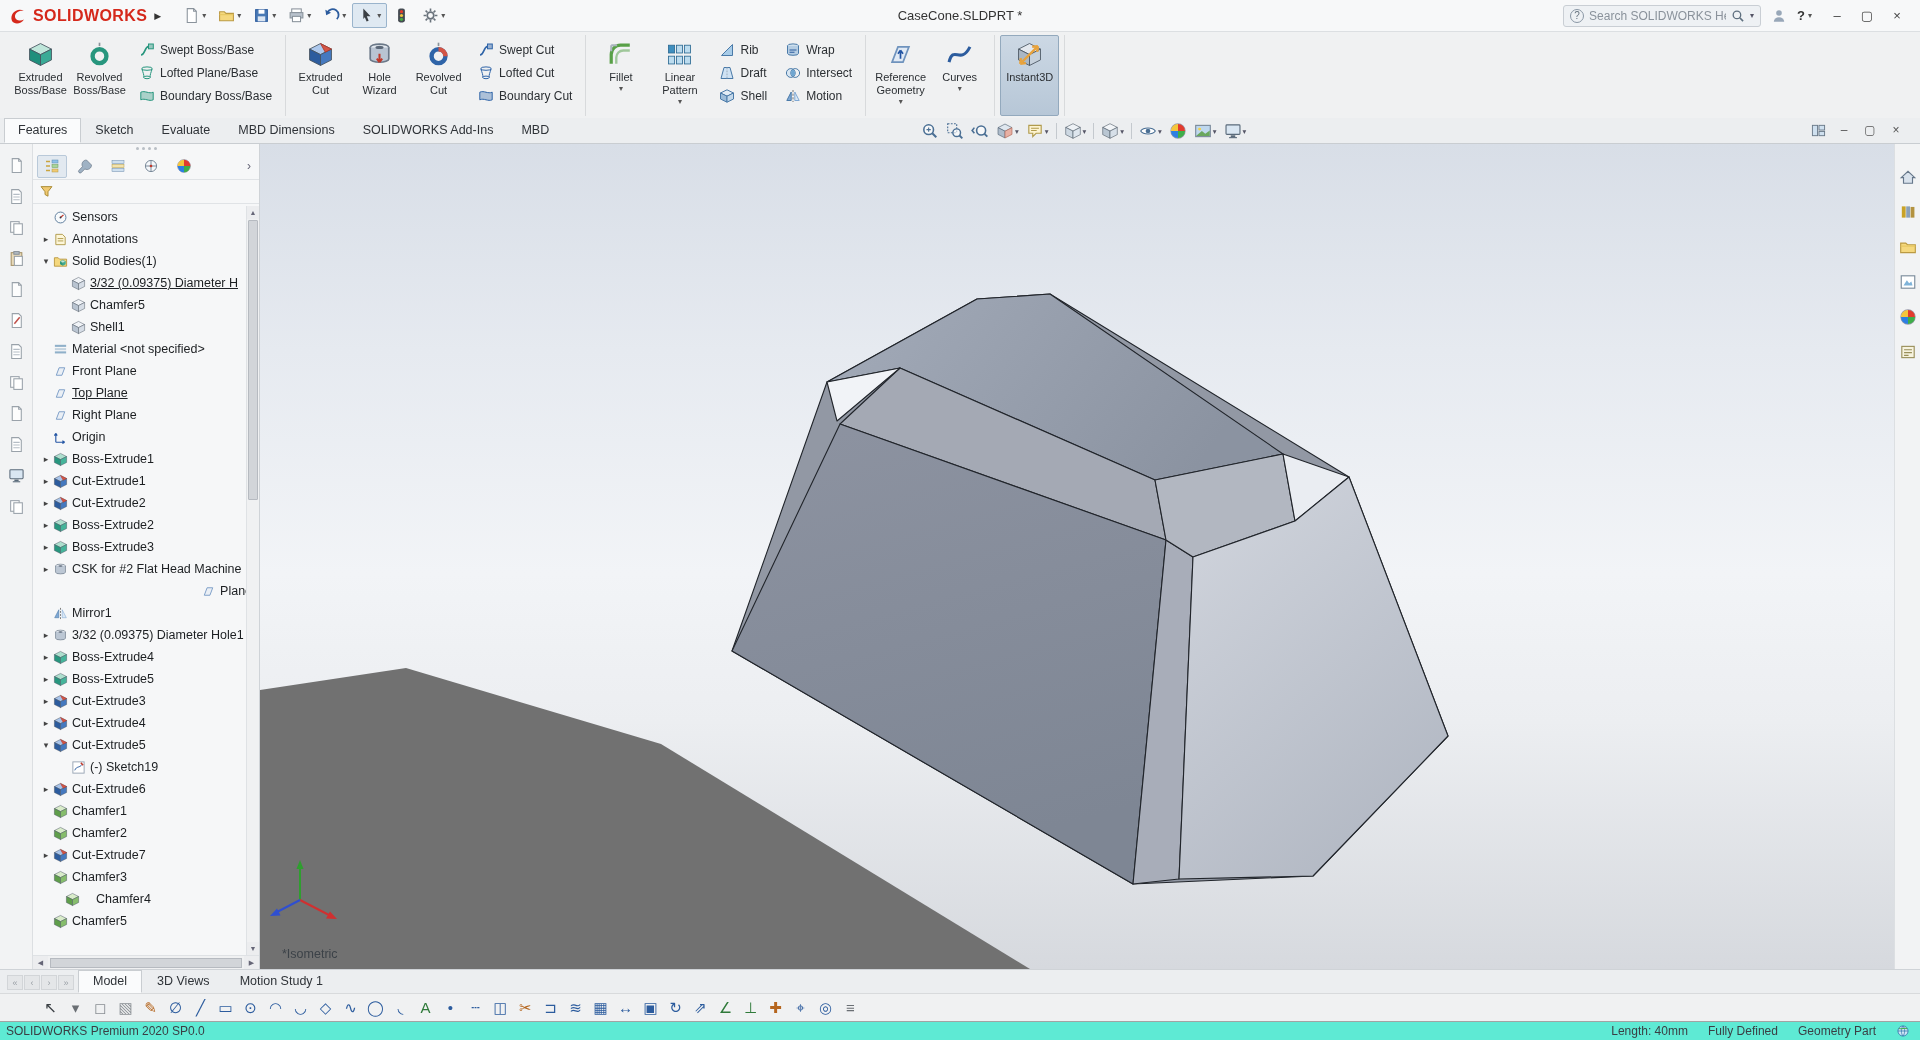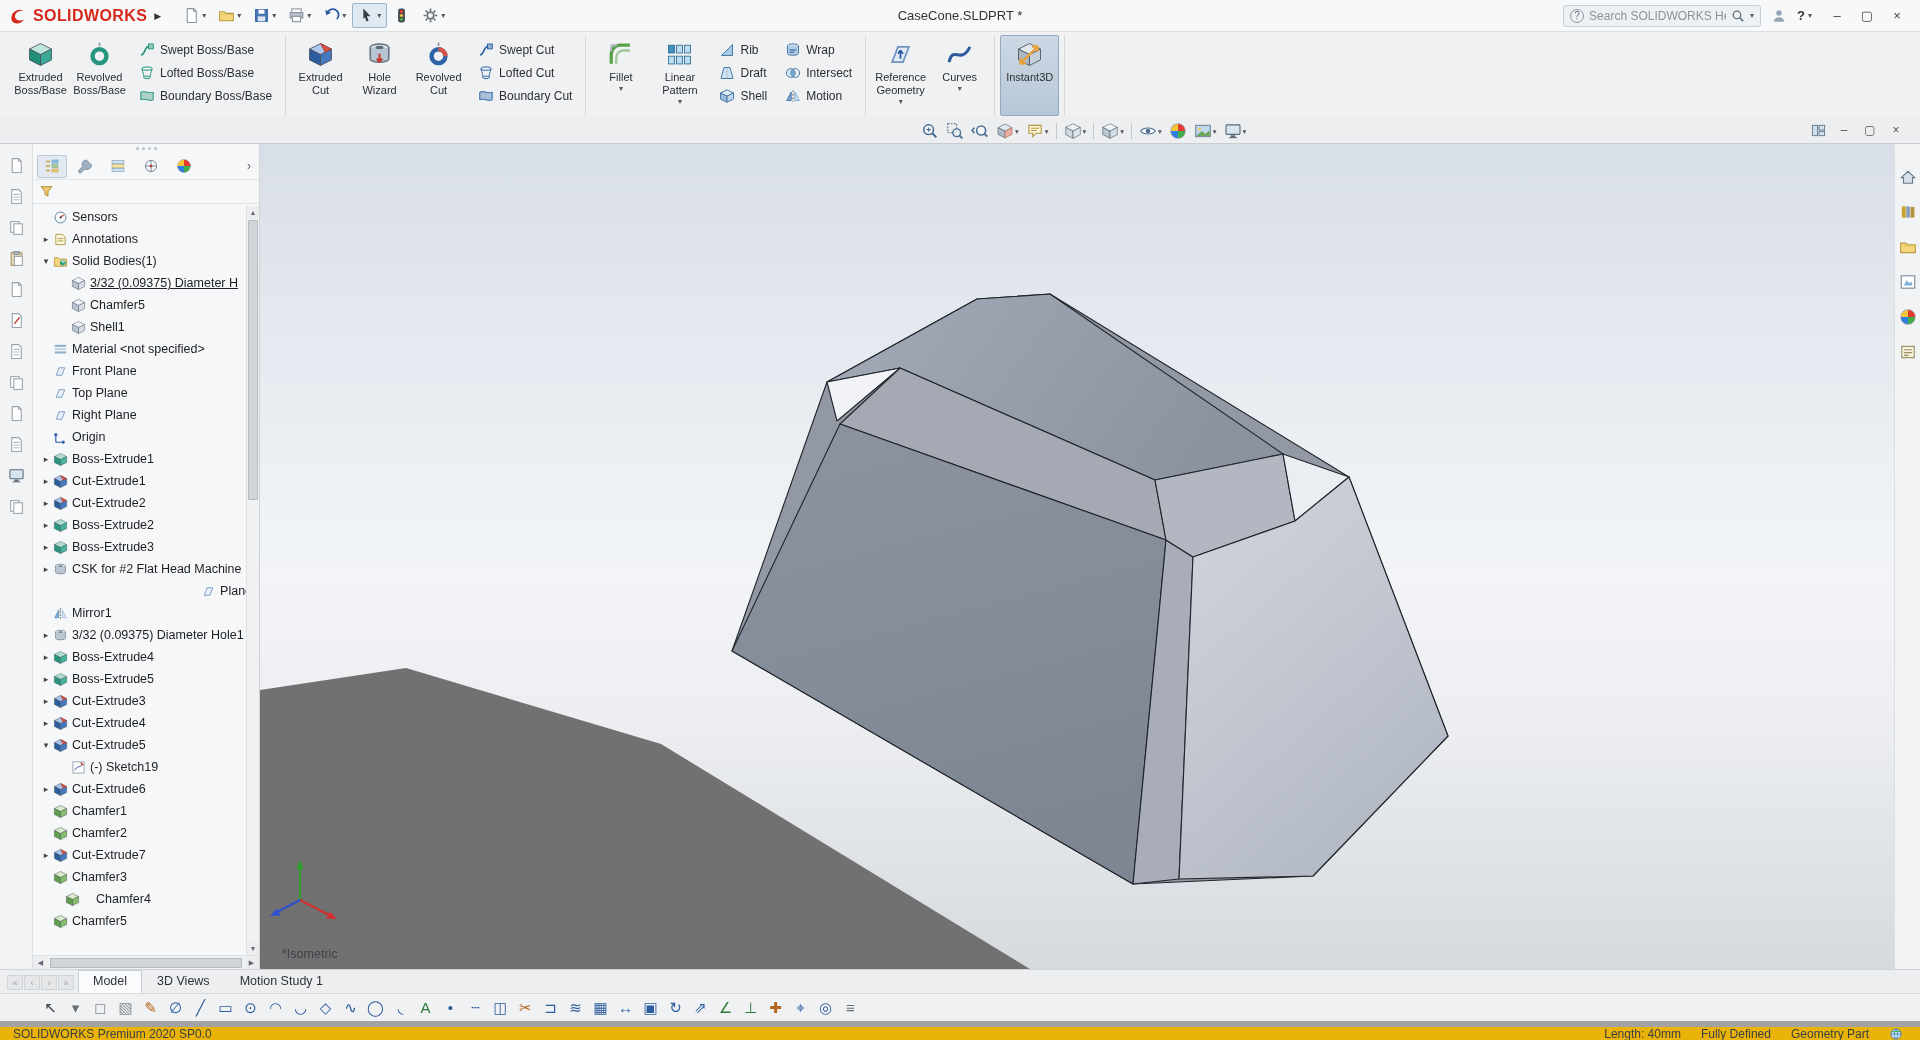--- a/index.html
+++ b/index.html
@@ -86,21 +86,21 @@
 
 #bottombar{height:24px;flex:0 0 24px;background:#eceef0;border-top:1px solid #cfd3d7;display:flex;align-items:flex-end;padding-left:3px}
 .bnav{display:flex;align-items:center;gap:1px;padding:0 4px 3px}
 .bnavbtn{width:16px;height:15px;display:flex;align-items:center;justify-content:center;color:#9aa0a6;font-size:9px;background:#e4e6e8;border:1px solid #d2d5d8;cursor:pointer}
 .btab{padding:3px 14px 4px;font-size:12.5px;color:#2f3338;border:1px solid transparent;cursor:pointer}
 .btab.active{background:#fafbfc;border-color:#c9cdd1;border-bottom-color:#fafbfc}
 
 #sketchbar{height:28px;flex:0 0 28px;background:#f0f1f2;border-top:1px solid #d8dadc;display:flex;align-items:center;padding-left:38px}
 .skbtn{width:25px;height:24px;display:flex;align-items:center;justify-content:center;font-size:15px;border-radius:2px;cursor:pointer}
 
-#statusbar{height:19px;flex:0 0 19px;background:#eab308;border-top:6px solid #a3a3a3;display:flex;align-items:center;font-size:12px;color:#3a3f44;padding:0 13px}
+#statusbar{height:19px;flex:0 0 19px;background:#5eead4;border-top:1px solid #a3a3a3;display:flex;align-items:center;font-size:12px;color:#3a3f44;padding:0 6px}
 #statusright{margin-left:auto;display:flex;align-items:center;gap:20px;margin-right:4px}
 </style>
 </head>
 <body>
 
 <div id="app">
 
   <div id="titlebar">
     <div class="logo">
       <svg width="20" height="20" viewBox="0 0 20 20">
@@ -250,21 +250,21 @@
             <span>Swept Boss/Base</span>
           </div>
           <div class="smallbtn">
             <span>
               <svg style="width:16px;height:16px" viewBox="0 0 16 16" xmlns="http://www.w3.org/2000/svg">
                 <ellipse cx="8" cy="3.6" rx="5.2" ry="1.7" fill="none" stroke="#27967e"></ellipse>
                 <ellipse cx="8" cy="12.4" rx="3.2" ry="1.3" fill="none" stroke="#27967e"></ellipse>
                 <path d="M2.8 3.6 C4 8 5.2 9.5 4.8 12.4 M13.2 3.6 C12 8 10.8 9.5 11.2 12.4" fill="none" stroke="#27967e"></path>
               </svg>
             </span>
-            <span>Lofted Boss/Base</span>
+            <span>Lofted Plane/Base</span>
           </div>
           <div class="smallbtn">
             <span>
               <svg style="width:16px;height:16px" viewBox="0 0 16 16" xmlns="http://www.w3.org/2000/svg">
                 <path d="M1.8 4.2 C6 2.2 10 6.2 14.2 4.2 V11.8 C10 13.8 6 9.8 1.8 11.8Z" fill="#27967e" fill-opacity=".35" stroke="#27967e"></path>
               </svg>
             </span>
             <span>Boundary Boss/Base</span>
           </div>
         </div>
@@ -456,20 +456,28 @@
               </g>
               <path d="M2.5 13.5 L13 3 M13 3 l-3.4 0.4 M13 3 l-0.4 3.4 M2.5 13.5 l3.4 -0.4 M2.5 13.5 l0.4 -3.4" stroke="#e8a33d" stroke-width="1.4" fill="none"></path>
             </svg>
           </span>
           <span class="blabel">Instant3D</span>
         </div>
       </div>
     </div>
 
   <div id="tabrow">
+    <div id="ctabs" style="display:flex;align-items:flex-end">
+        <div class="ctab active">Features</div>
+        <div class="ctab">Sketch</div>
+        <div class="ctab">Evaluate</div>
+        <div class="ctab">MBD Dimensions</div>
+        <div class="ctab">SOLIDWORKS Add-Ins</div>
+        <div class="ctab">MBD</div>
+      </div>
     <div id="hud">
         <div class="hudbtn">
           <span>
             <svg style="width:18px;height:18px" viewBox="0 0 16 16" xmlns="http://www.w3.org/2000/svg">
               <circle cx="6.8" cy="6.8" r="4.3" fill="#fff" fill-opacity=".6" stroke="#4a6f94" stroke-width="1.4"></circle>
               <path d="M4.9 6.8 H8.7 M6.8 4.9 V8.7" stroke="#4a6f94"></path>
               <line x1="10" y1="10" x2="13.6" y2="13.6" stroke="#4a6f94" stroke-width="1.8"></line>
             </svg>
           </span>
         </div>
@@ -844,21 +852,21 @@
           </div>
           <div class="trow" style="padding-left: 6px;">
             <span class="arrow"></span>
             <span class="ticon">
               <svg style="width:15px;height:15px" viewBox="0 0 16 16" xmlns="http://www.w3.org/2000/svg">
                 <polygon points="3.5,12 6.5,4 12.5,4 9.5,12" fill="#e7edf5" fill-opacity="0.85" stroke="#7a9cc6"></polygon>
               </svg>
             </span>
             <span class="tlabel">Front Plane</span>
           </div>
-          <div class="trow" style="padding-left: 6px;">
+          <div class="trow" style="padding-left: 6px; text-decoration: underline;">
             <span class="arrow"></span>
             <span class="ticon">
               <svg style="width:15px;height:15px" viewBox="0 0 16 16" xmlns="http://www.w3.org/2000/svg">
                 <polygon points="3.5,12 6.5,4 12.5,4 9.5,12" fill="#e7edf5" fill-opacity="0.85" stroke="#7a9cc6"></polygon>
               </svg>
             </span>
             <span class="tlabel">Top Plane</span>
           </div>
           <div class="trow" style="padding-left: 6px;">
             <span class="arrow"></span>

